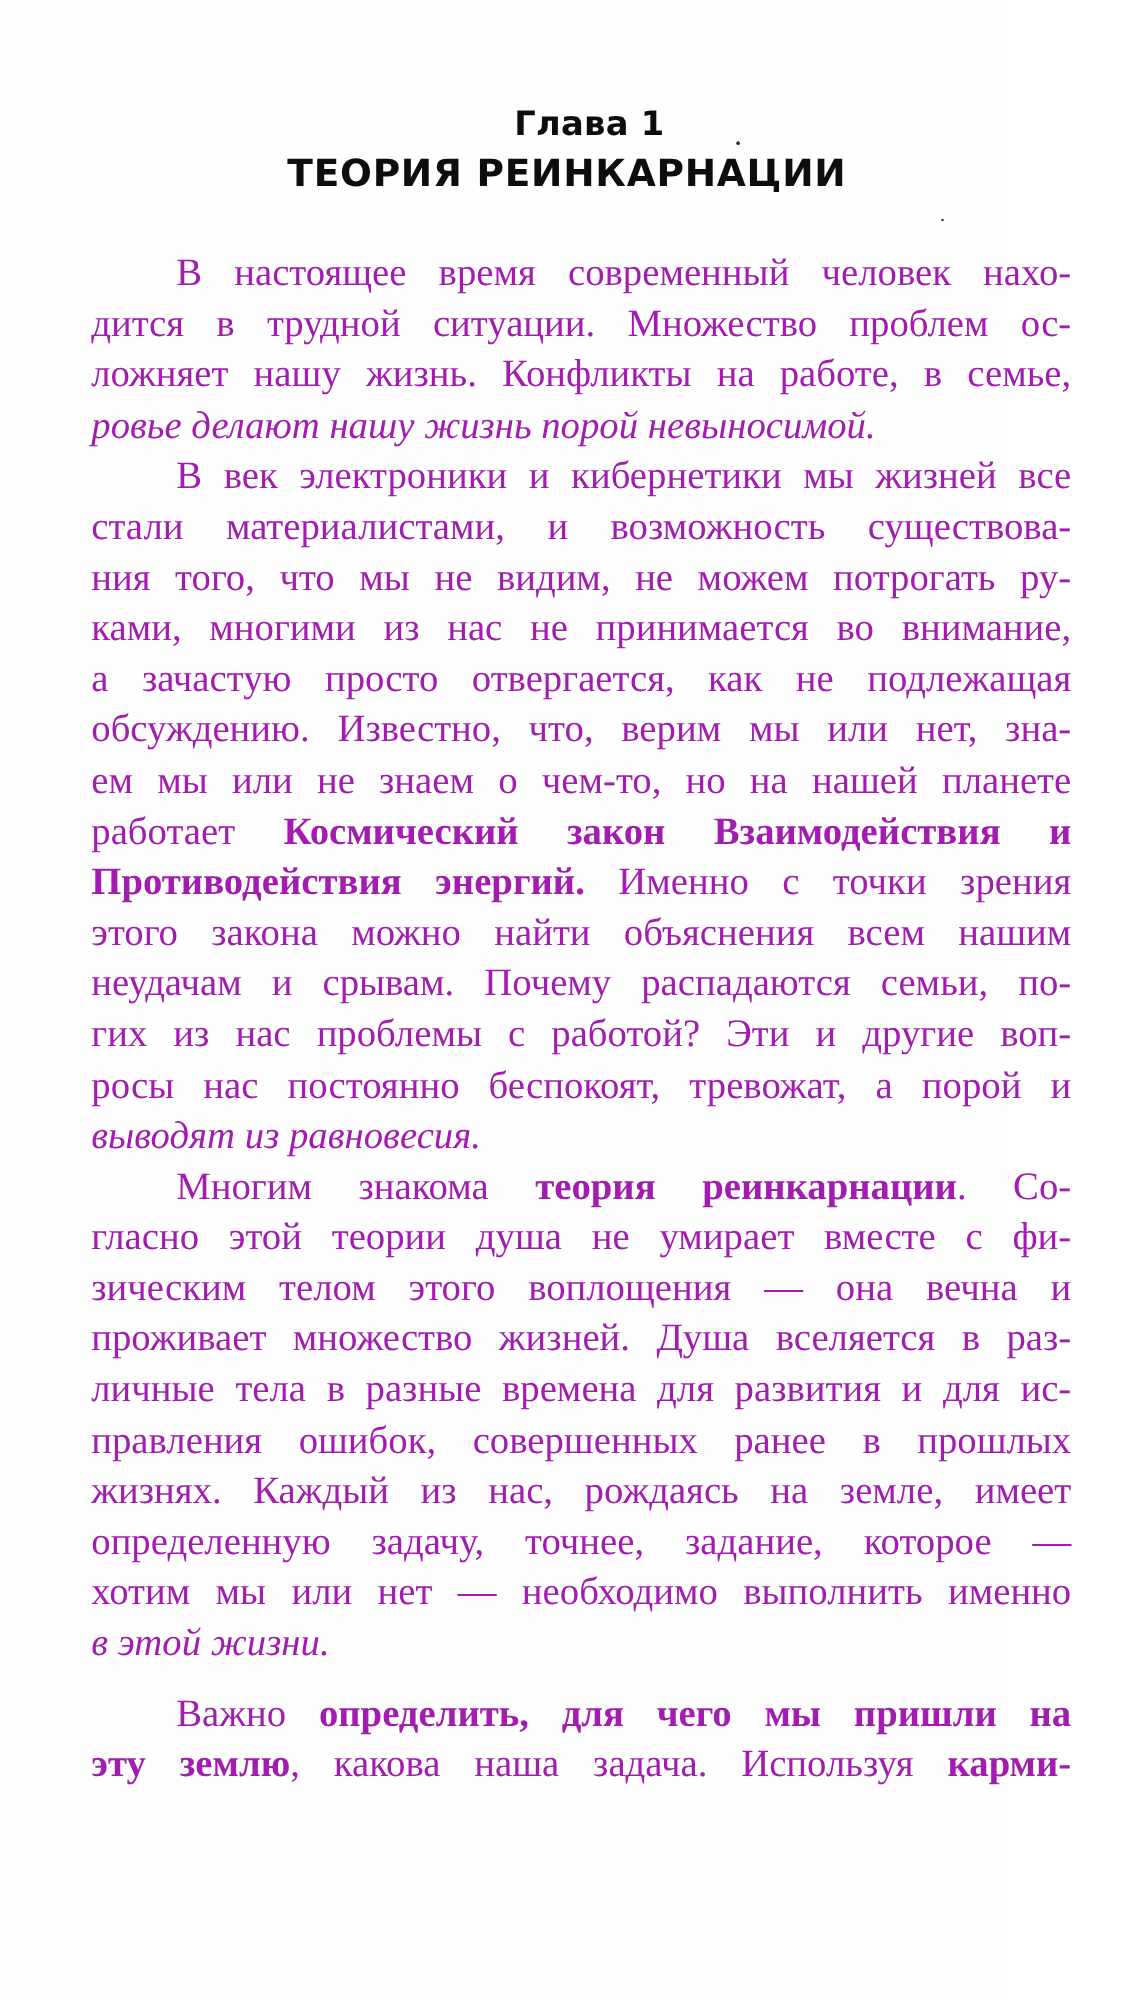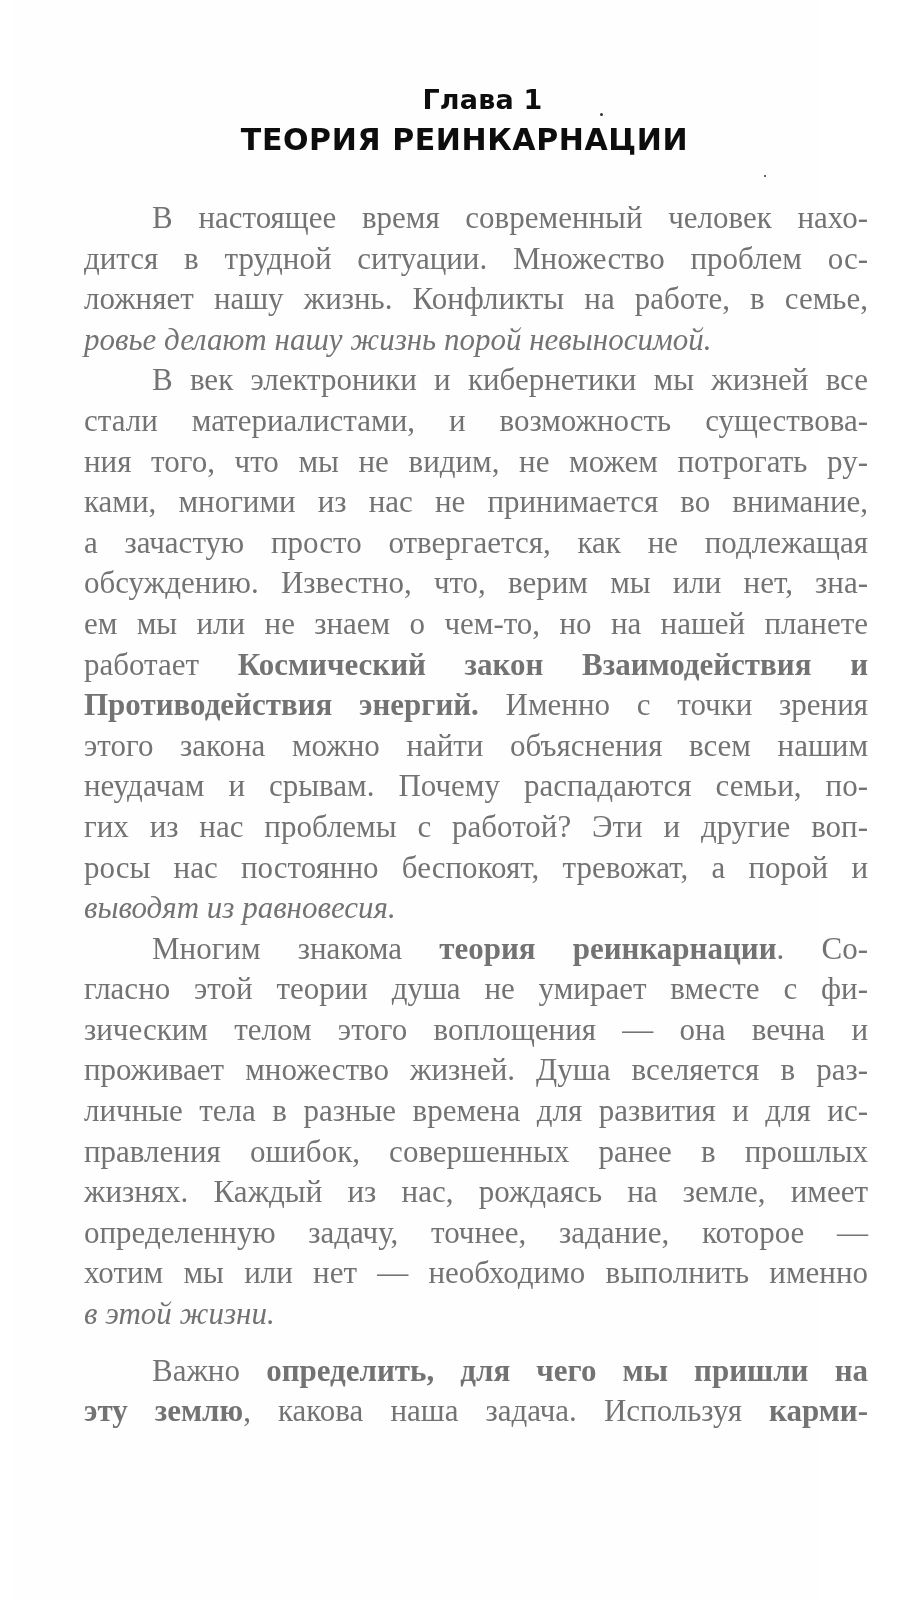--- a/index.html
+++ b/index.html
@@ -9,21 +9,21 @@
     }
     body {
       width: 901px;
       height: 1600px;
       overflow: hidden;
       position: relative;
       color: #111111;
     }
     .page {
       position: absolute;
-      left: 12px; top: 0;
+      left: 1px; top: 0;
       width: 807px; height: 1600px;
       background: #fefefe;
     }
     .chapter-heading {
       position: absolute;
       left: 0;
       width: 901px;
       text-align: center;
       font-family: "DejaVu Sans", sans-serif;
       font-weight: bold;
@@ -55,21 +55,21 @@
     }
     .line {
       display: block;
       height: 40.6px;
       line-height: 40.6px;
       font-family: "Liberation Serif", serif;
       font-size: 31px;
       white-space: nowrap;
       text-align: justify;
       text-align-last: justify;
-      color: #737373;
+      color: #a21caf;
     }
     .line.indent { padding-left: 68px; }
     .line.last { text-align-last: left; font-style: italic; }
     .line.gap-before { margin-top: 16px; }
     .line b { font-weight: bold; }
   </style>
 </head>
 <body>
 
 <div class="page">

